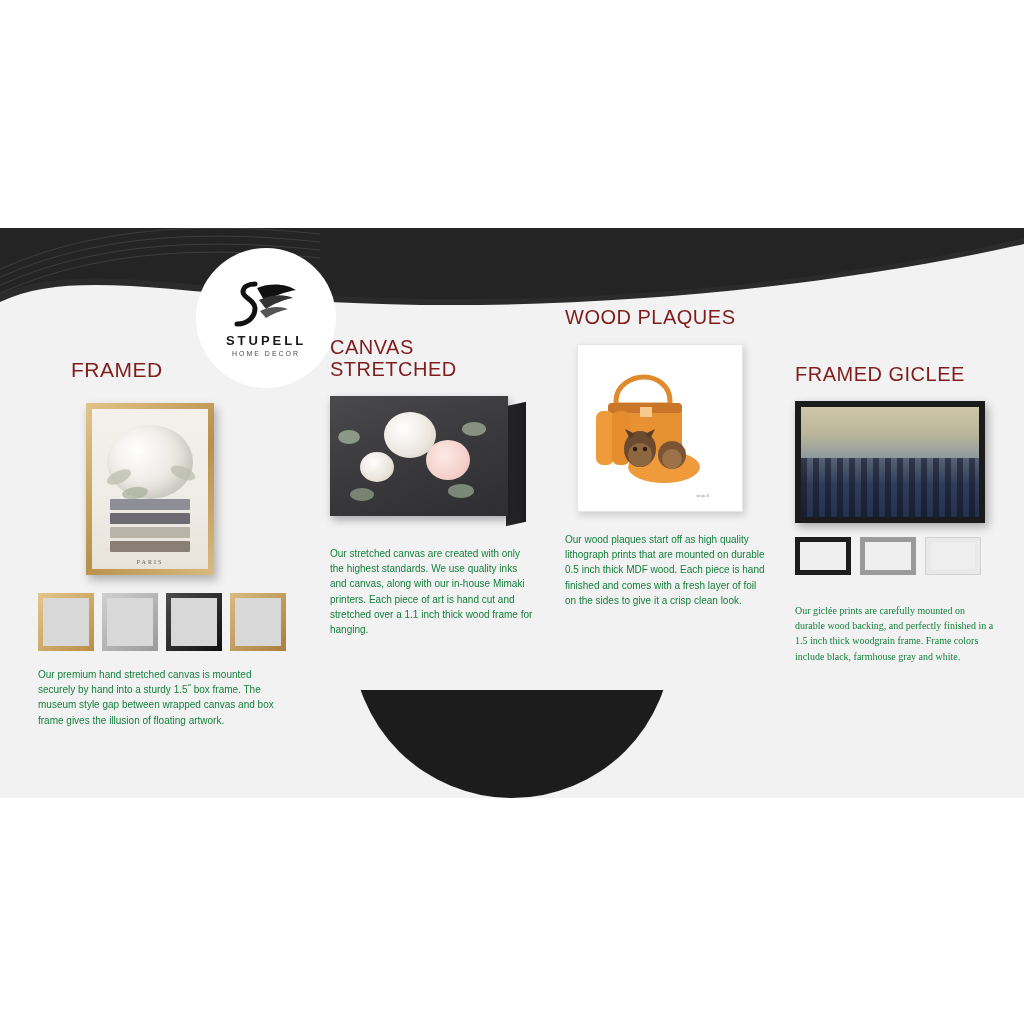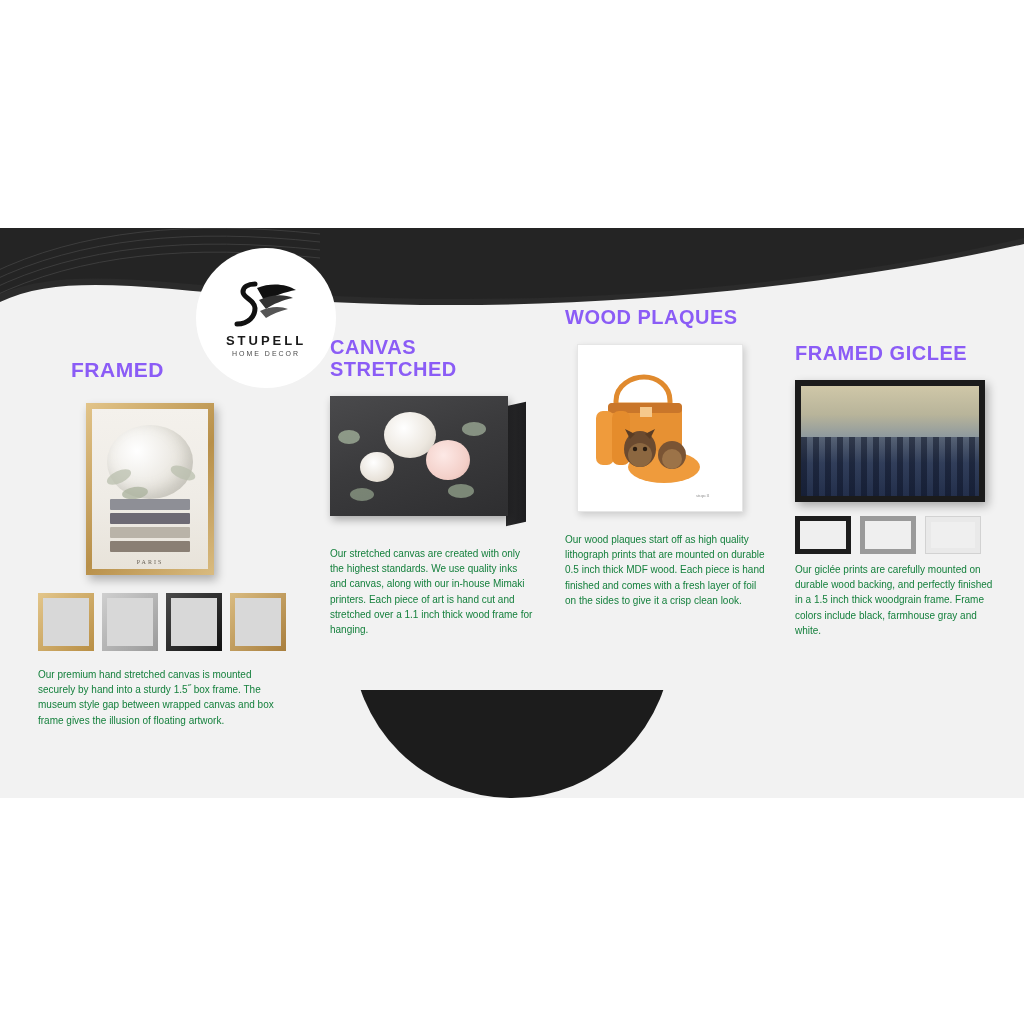--- a/index.html
+++ b/index.html
@@ -32,21 +32,21 @@
   .logo-mark{width:66px;height:52px;margin-bottom:2px;}
   .logo-name{
     font-size:13px;letter-spacing:3px;font-weight:700;color:#1a1a1a;line-height:1;
   }
   .logo-sub{
     font-size:7px;letter-spacing:2px;color:#4a4a4a;margin-top:3px;
   }
   
   .col{position:absolute;}
   .col-title{
-    font-weight:700;color:#8b5cf6;letter-spacing:.5px;line-height:1.1;
+    font-weight:400;color:#7f1d1d;letter-spacing:.5px;line-height:1.1;
     font-size:20px;text-transform:uppercase;
   }
   .col-body{
     font-size:10px;line-height:1.52;color:#15803d;
   }
   
   #col1{left:38px;top:130px;width:252px;}
   #col1 .col-title{font-size:21px;margin-left:33px;}
   .fc-art{
     position:relative;margin:22px 0 0 48px;width:128px;height:172px;
@@ -104,40 +104,40 @@
   #col2 .col-body{margin-top:22px;}
   
   #col3{left:565px;top:78px;width:200px;}
   .wp-art{
     position:relative;margin:16px 0 0 12px;width:164px;height:166px;
     background:#fff;border:1px solid #e6e6e6;box-shadow:2px 3px 7px rgba(0,0,0,.16);
     overflow:hidden;
   }
   #col3 .col-body{margin-top:20px;}
   
-  #col4{left:795px;top:114px;width:200px;}
+  #col4{left:795px;top:135px;width:200px;}
   .fg-art{
     position:relative;margin:16px 0 0 0;width:190px;height:122px;
     background:#1b1b1b;padding:6px;box-sizing:border-box;
     box-shadow:3px 4px 9px rgba(0,0,0,.3);
   }
   .fg-inner{
     width:100%;height:100%;overflow:hidden;position:relative;
     background:linear-gradient(180deg,#cfc7a8 0%,#b8b49a 26%,#8f9a9e 46%,#3c4a63 70%,#1e2a44 100%);
   }
   .fg-strokes{position:absolute;left:0;right:0;bottom:0;height:54%;
     background:repeating-linear-gradient(90deg,rgba(20,28,50,.85) 0 6px,rgba(40,52,82,.6) 6px 12px);
     opacity:.9;}
   .fg-frames{display:flex;gap:9px;margin-top:14px;}
   .ff{width:56px;height:38px;box-sizing:border-box;padding:5px;}
   .ff i{display:block;width:100%;height:100%;background:#efefef;}
   .ff.black{background:#1d1d1d;}
   .ff.gray{background:#9a9a9a;}
   .ff.white{background:#e9e9e9;border:1px solid #d2d2d2;}
-  #col4 .col-body{margin-top:8px;}
+  #col4 .col-body{margin-top:28px;font-family:Liberation Serif, serif;}
   
   .arc{
     position:absolute;left:352px;top:462px;width:320px;height:108px;overflow:hidden;z-index:5;
   }
   .arc-shape{
     position:absolute;left:0;top:-212px;width:320px;height:320px;border-radius:50%;
     background:#1c1c1c;
   }
   .arc-content{
     position:absolute;left:0;right:0;top:20px;text-align:center;color:#fff;

